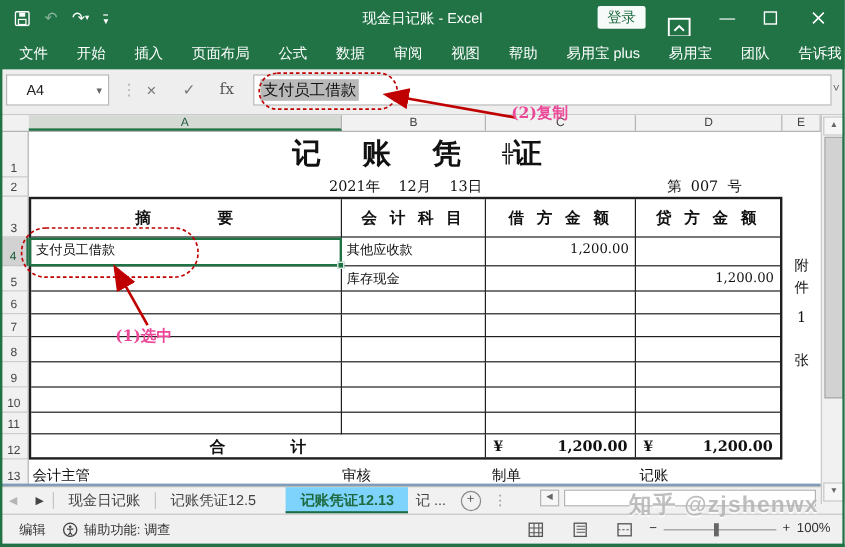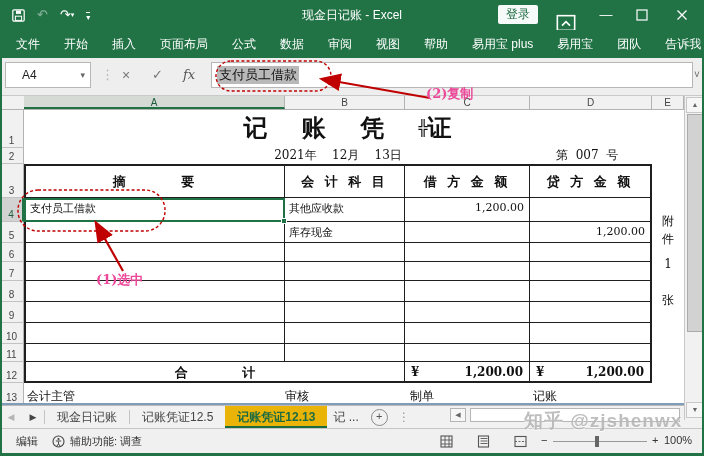--- a/index.html
+++ b/index.html
@@ -73,21 +73,21 @@
   #vscroll .btn{position:absolute;left:1px;width:18px;height:16px;background:#f6f6f6;border:1px solid #c8c8c8;
                 box-sizing:border-box;color:#666;font-size:7px;text-align:center;line-height:14px;}
   #vthumb{position:absolute;left:2px;top:18px;width:16px;height:218px;background:#d2d2d2;border:1px solid #ababab;box-sizing:border-box;}
   #cutline{left:0;top:403px;width:684px;height:2px;background:#7f9db9;}
   
   #tabbar{left:0;top:405px;width:704px;height:23px;background:#f1f1f1;border-top:1px solid #b9b9b9;
           box-sizing:border-box;display:flex;align-items:stretch;font-size:12px;color:#444;}
   .navarr{width:22px;text-align:center;line-height:22px;font-size:9px;}
   .tabsep{width:1px;background:#c4c4c4;margin:4px 0;}
   .stab{padding:0 12px;line-height:22px;white-space:nowrap;}
-  .stab.active{background:#eab308;color:#1e6b41;font-weight:bold;border-bottom:2px solid #1e6b41;box-sizing:border-box;}
+  .stab.active{background:#7dd3fc;color:#1e6b41;font-weight:bold;border-bottom:2px solid #1e6b41;box-sizing:border-box;margin-left:13px;}
   #addsheet{width:15px;height:15px;margin:3px 4px 0 6px;border:1px solid #8a8a8a;border-radius:50%;
             text-align:center;line-height:13px;font-size:11px;color:#555;}
   #hscroll{position:absolute;left:470px;top:408px;width:210px;height:14px;background:#fff;border:1px solid #b5b5b5;box-sizing:border-box;}
   #hleft{position:absolute;left:450px;top:408px;width:16px;height:14px;background:#f6f6f6;border:1px solid #b5b5b5;
          box-sizing:border-box;font-size:7px;color:#666;text-align:center;line-height:12px;}
   
   #statusbar{left:0;top:428px;width:704px;height:25px;background:#f0f0f0;border-top:1px solid #c6c6c6;
              box-sizing:border-box;font-size:11px;color:#333;}
   #statusbar .lbl{position:absolute;top:5px;}
   .viewico{position:absolute;top:6px;}
@@ -157,21 +157,21 @@
 </div>
 
 <div class="abs" id="formulabar">
   <div class="fbbox" id="namebox">
     <span>A4</span>
     <span class="dd">▾</span>
   </div>
   <div class="fbtn" style="left:101px;color:#b0b0b0;">⋮</div>
   <div class="fbtn" style="left:122px;font-size:14px;">×</div>
   <div class="fbtn" style="left:152px;">✓</div>
-  <div class="fbtn serif" style="left:183px;font-style:italic;color:#555;text-align:right;">fx</div>
+  <div class="fbtn serif" style="left:183px;color:#555;text-align:right;">fx</div>
   <div class="fbbox" id="fmlinput">
     <span class="sel serif">支付员工借款</span>
   </div>
   <div class="fbtn" style="left:694px;color:#666;font-size:10px;">˅</div>
 </div>
 
 <div class="abs" id="grid-bg"></div>
 <div class="abs" id="selectall">
     <i></i>
   </div>

